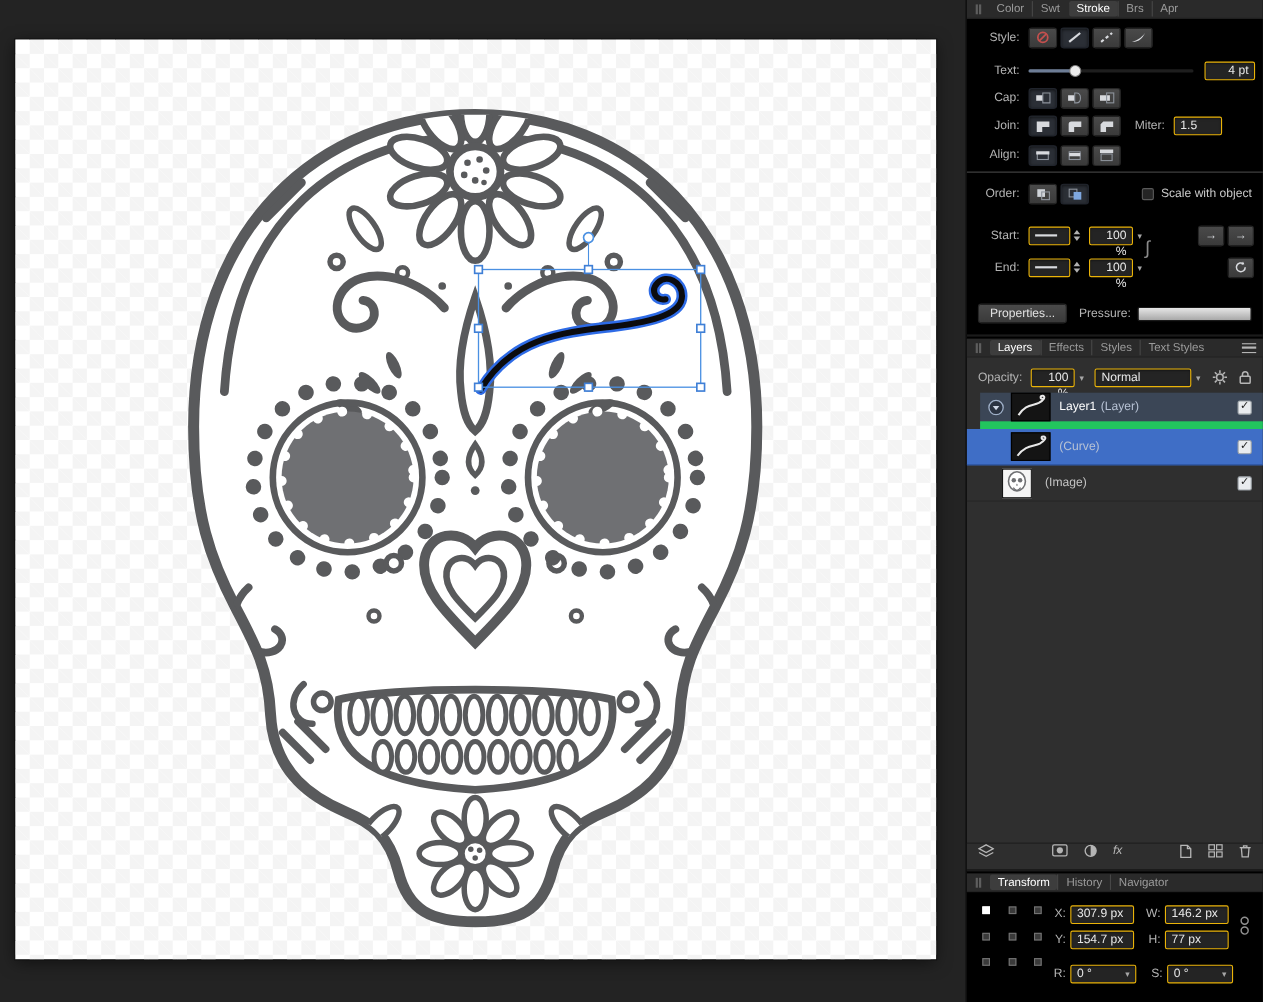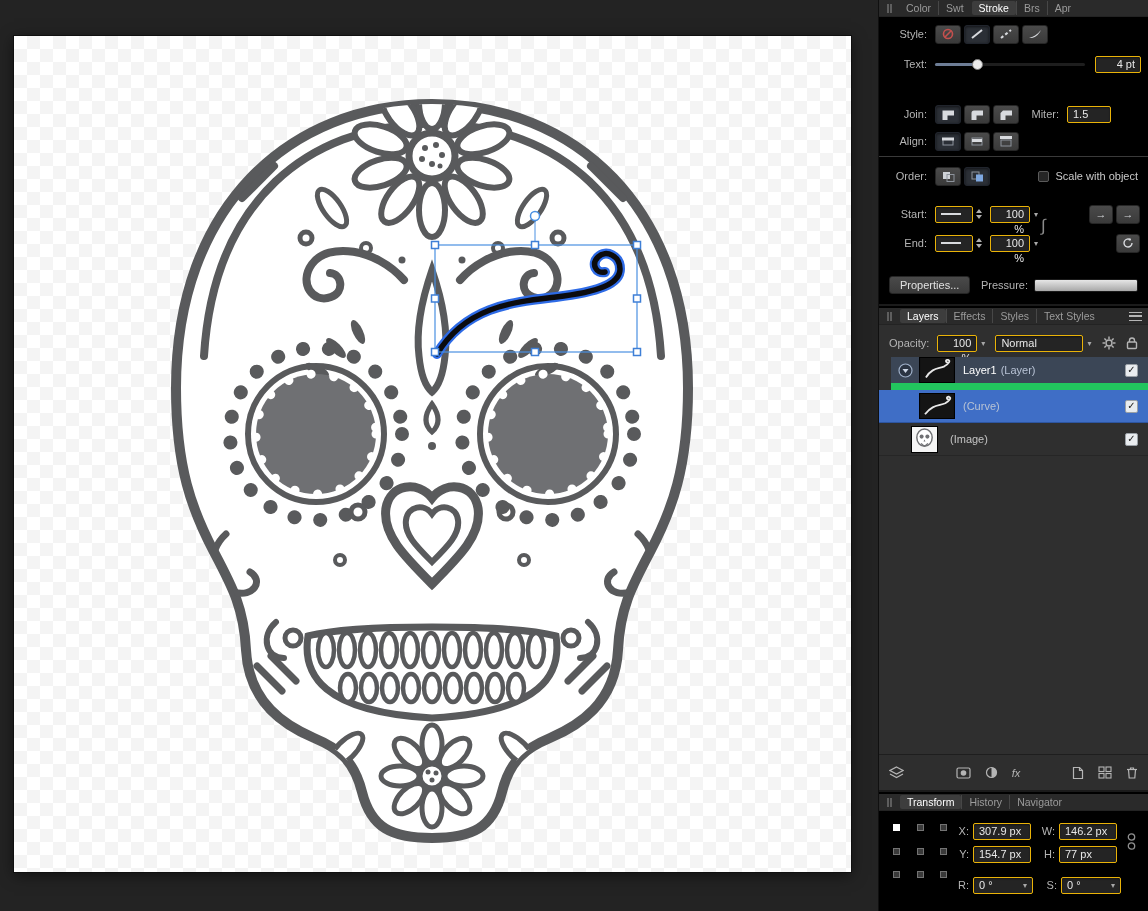--- a/index.html
+++ b/index.html
@@ -72,22 +72,22 @@
   .lrow1 { background:#3b4656; border-bottom:7px solid #22c55e;margin-left:12px; }
   .lrow2 { background:#3f6ec6; border-bottom:1px solid #2d55a0; }
   .lrow3 { border-bottom:1px solid #262626; }
   .thumbbox { background:#121212; border:1px solid #000; flex:none; }
   .lname { color:#ffffff; }
   .lsuffix { color:#b7c2d4; margin-left:4px; }
   .lrow3 .lsuffix { color:#c4c4c4;text-align:right; }
   .checkbox { position:absolute; right:10px; width:13px; height:13px; background:#e9ecef;
     border:1px solid #9aa0a6; border-radius:2px; color:#1c1c1c; font-size:10px;
     display:flex; align-items:center; justify-content:center; line-height:1; }
-  .lbar { position:absolute; left:0; right:0; bottom:0; height:36px; background:#2e2e2e;
-    border-top:1px solid #1e1e1e; display:flex; align-items:center; padding:0 10px; gap:14px; }
+  .lbar { position:absolute; left:0; right:0; bottom:0; height:24px; background:#2e2e2e;
+    border-top:1px solid #1e1e1e; display:flex; align-items:flex-start; padding:0 10px; gap:14px; }
   .lbar .spacer { flex:1; }
   .fxgl { color:#b5b5b5; font-style:italic; font-size:11px; }
 
   
   .anchor { position:absolute; left:14px; top:30px; width:54px; height:54px;
     display:grid; grid-template-columns:repeat(3,7px); grid-template-rows:repeat(3,7px);
     justify-content:space-between; align-content:space-between; }
   .adot { width:7px; height:7px; border:1px solid #737373; background:#3a3a3a; }
   .adot.sel { background:#ffffff; border-color:#ffffff; }
   .trow { position:absolute; height:18px; display:flex; align-items:center; }
@@ -308,20 +308,43 @@
 
     <div class="srow" style="top:54px">
       <div class="lbl">Text:</div>
       <div class="slider">
         <div class="fill"></div>
           <div class="thumb"></div>
       </div>
       <div class="field num" style="width:46px">4 pt</div>
     </div>
 
+    <div class="srow" style="top:79px">
+      <div class="lbl">Cap:</div>
+      <div class="btns">
+        <div class="ibtn active">
+          <svg width="18" height="12">
+              <path d="M3 6H9" stroke="#d8dade" stroke-width="5"></path>
+              <path d="M9 1.5H15.5V10.5H9Z" fill="none" stroke="#8d939c" stroke-width="1"></path>
+            </svg>
+        </div>
+        <div class="ibtn">
+          <svg width="18" height="12">
+              <path d="M3 6H9" stroke="#d8dade" stroke-width="5"></path>
+              <path d="M9 1.5H10.5C15.5 1.5 15.5 10.5 10.5 10.5H9Z" fill="none" stroke="#8d939c" stroke-width="1"></path>
+            </svg>
+        </div>
+        <div class="ibtn">
+          <svg width="18" height="12">
+              <path d="M3 6H12" stroke="#d8dade" stroke-width="5"></path>
+              <rect x="9" y="1.5" width="6.5" height="9" fill="none" stroke="#8d939c" stroke-width="1"></rect>
+            </svg>
+        </div>
+      </div>
+    </div>
 
     <div class="srow" style="top:104px">
       <div class="lbl">Join:</div>
       <div class="btns">
         <div class="ibtn active">
           <svg width="15" height="13">
               <path d="M4 12V5H13" fill="none" stroke="#d8dade" stroke-width="5" stroke-linejoin="miter"></path>
             </svg>
         </div>
         <div class="ibtn">

